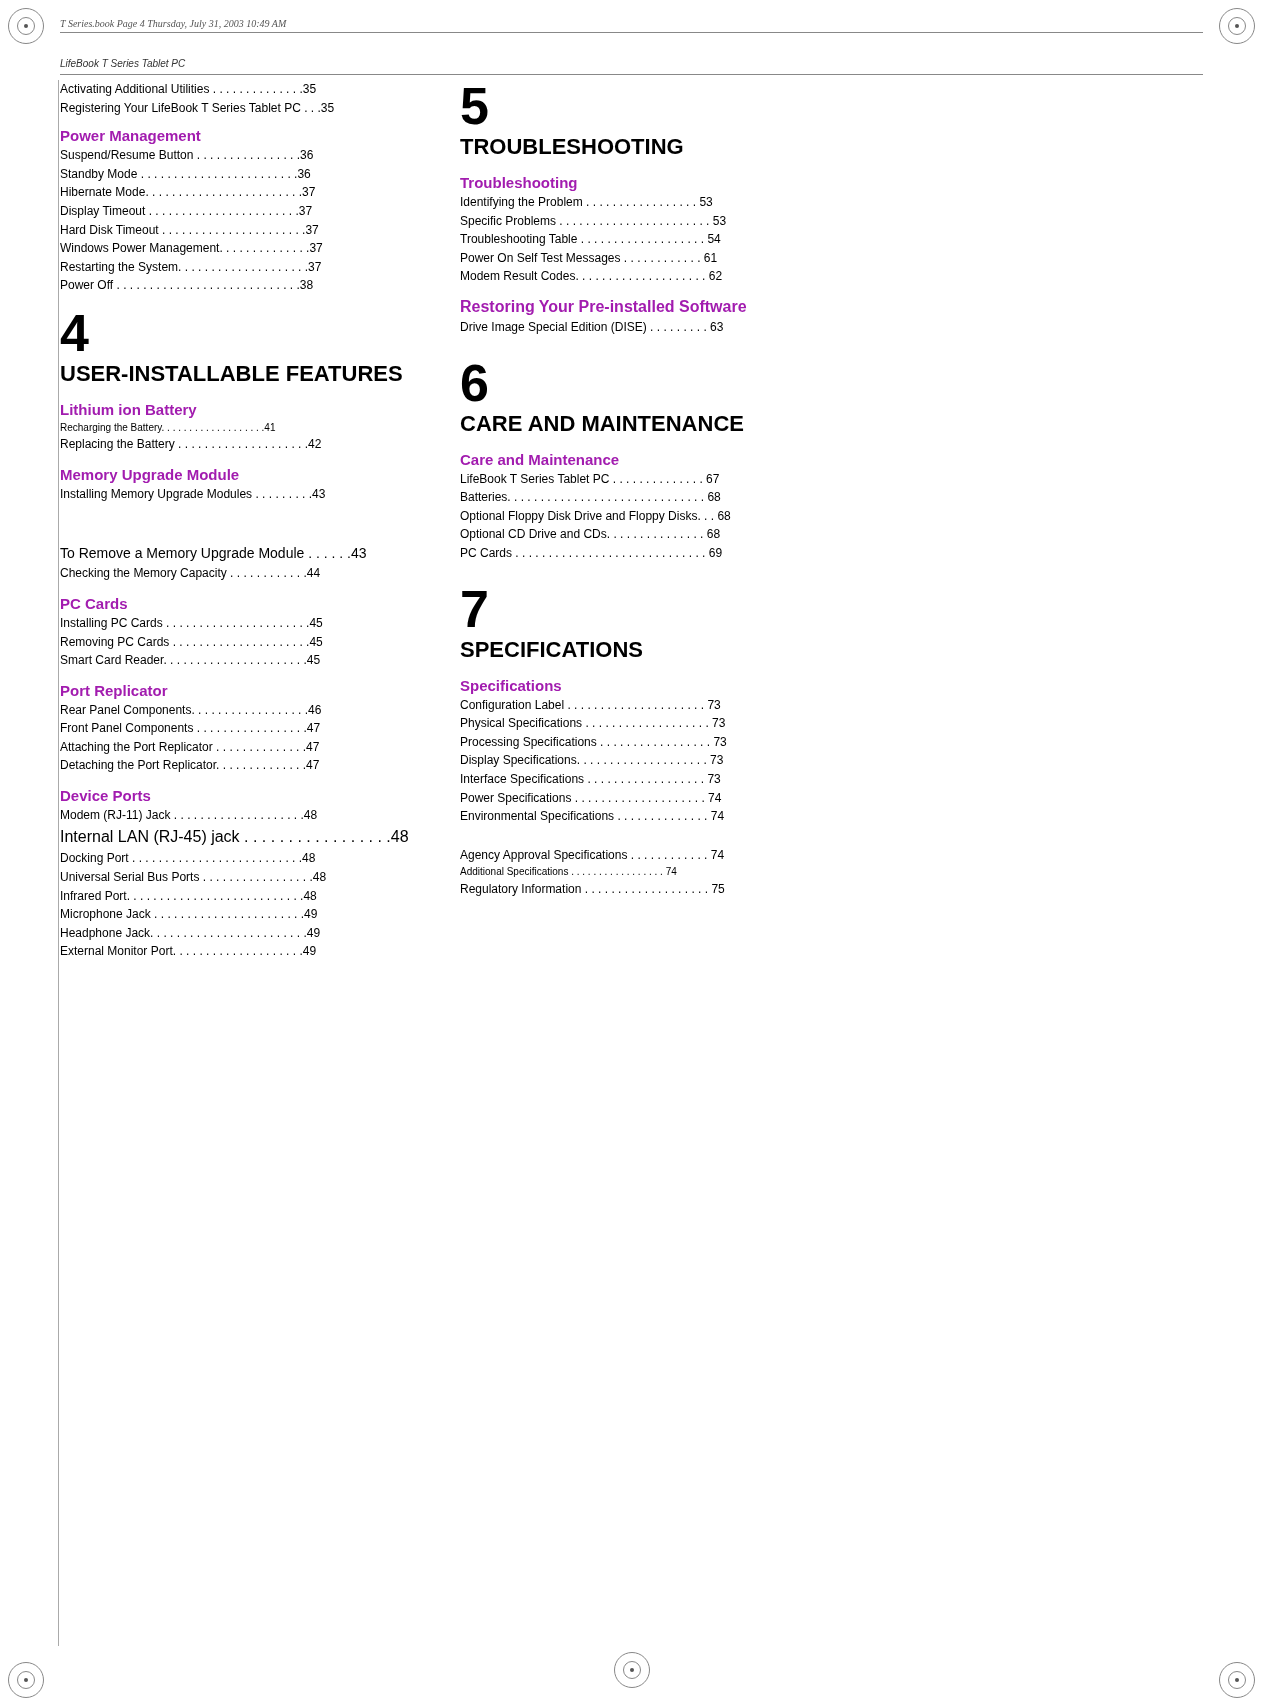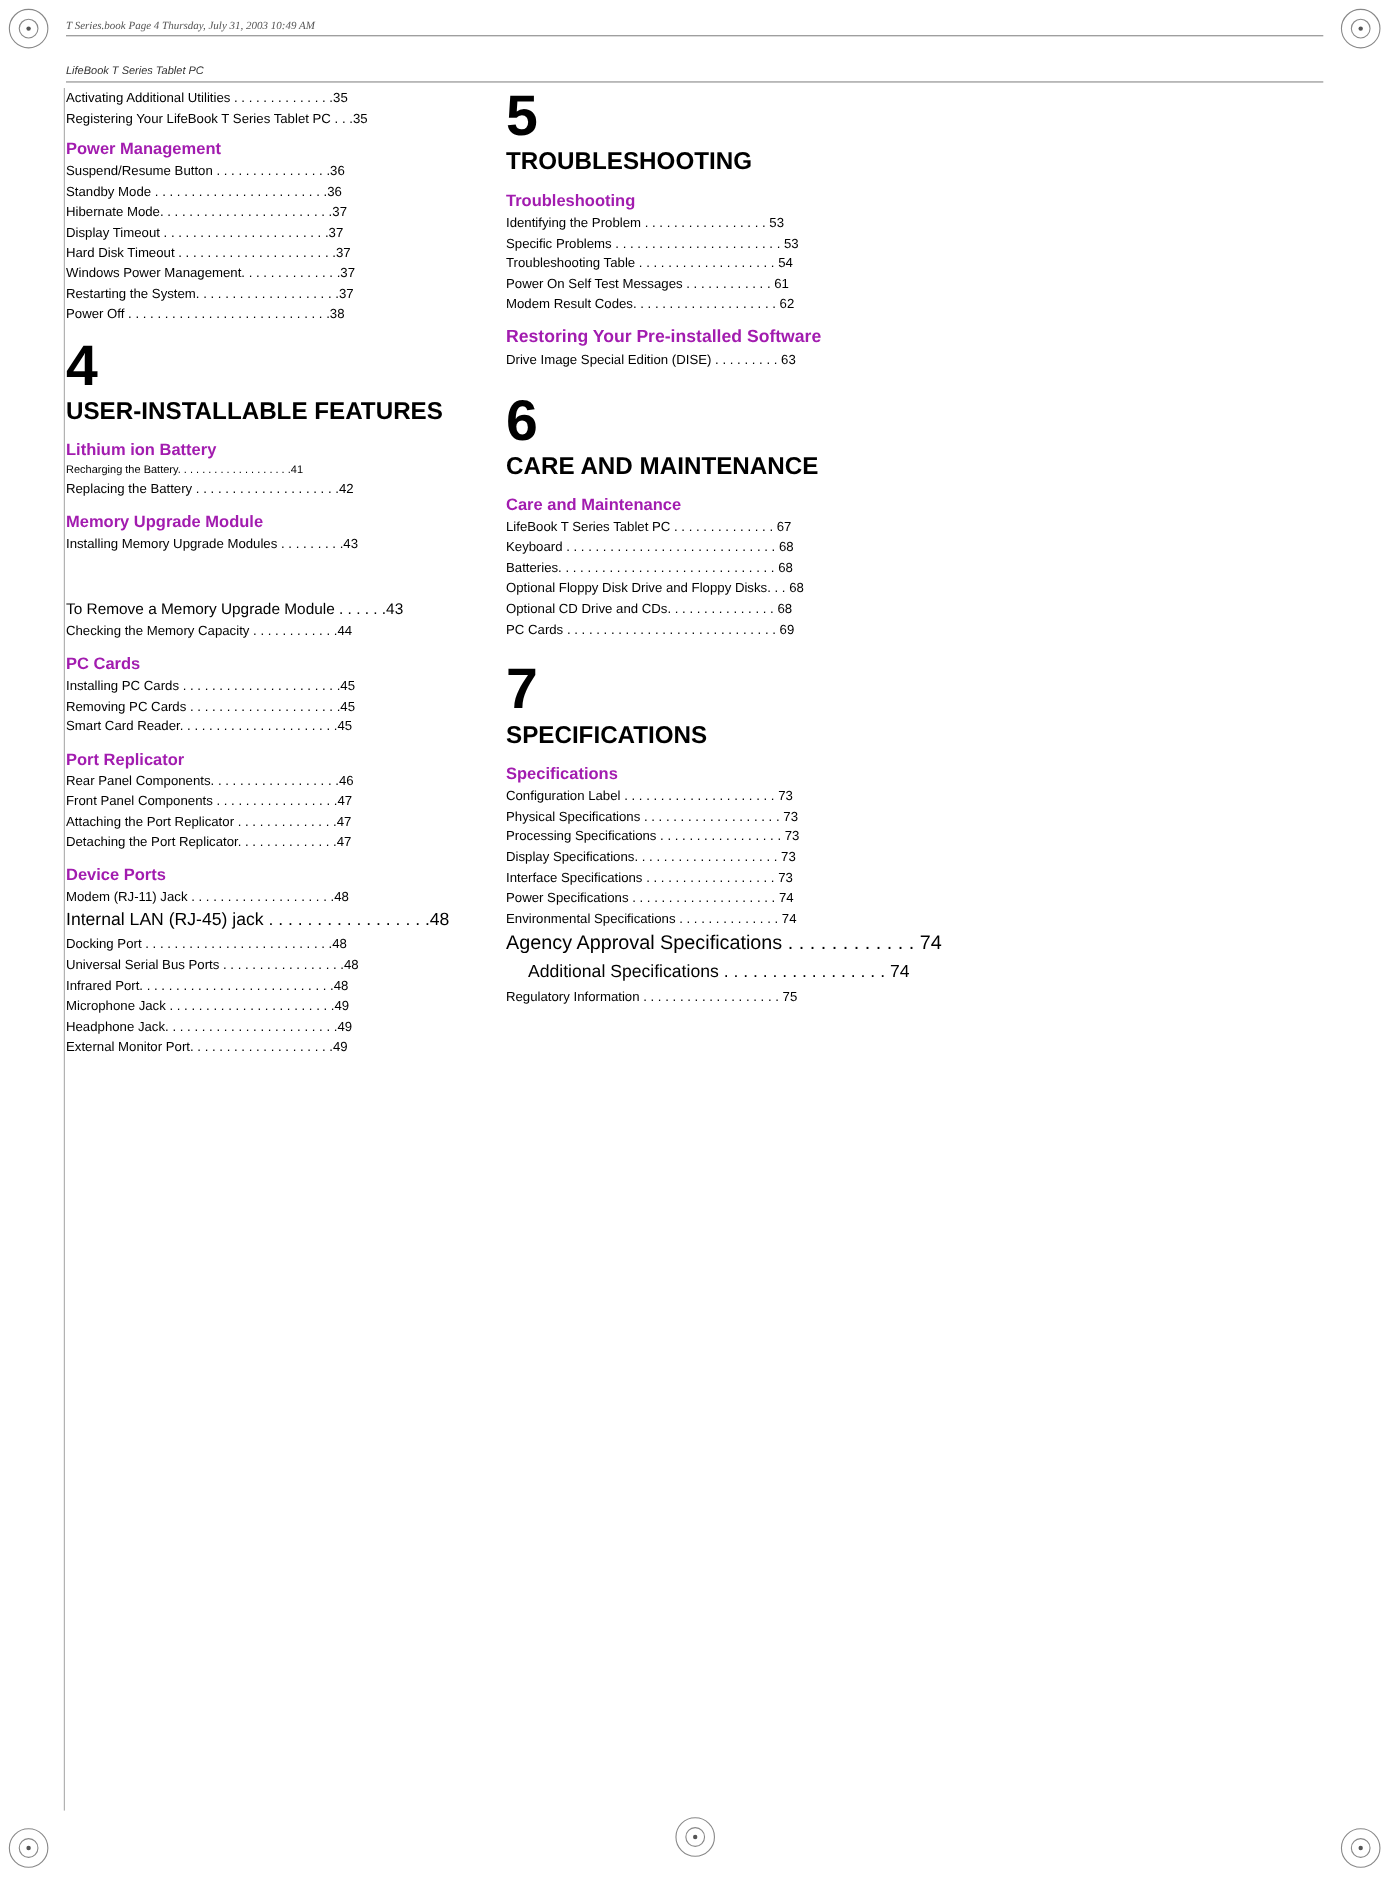--- a/index.html
+++ b/index.html
@@ -373,23 +373,20 @@
       <div style="margin-bottom:20px;">
         <div class="section-num">6</div>
         <div class="section-title">CARE AND MAINTENANCE</div>
 
         <div class="section-block">
           <div class="subsection-title">Care and Maintenance</div>
           <div class="toc-row">
               <span style="font-size:12px;font-family:Arial,sans-serif;">LifeBook T Series Tablet PC . . . . . . . . . . . . . . 67</span>
             </div>
           <div class="toc-row">
-              <span style="font-size:12px;font-family:Arial,sans-serif;">Keyboard . . . . . . . . . . . . . . . . . . . . . . . . . . . . . 68</span>
-            </div>
-          <div class="toc-row">
               <span style="font-size:12px;font-family:Arial,sans-serif;">Batteries. . . . . . . . . . . . . . . . . . . . . . . . . . . . . . 68</span>
             </div>
           <div class="toc-row">
               <span style="font-size:12px;font-family:Arial,sans-serif;">Optional Floppy Disk Drive and Floppy Disks. . . 68</span>
             </div>
           <div class="toc-row">
               <span style="font-size:12px;font-family:Arial,sans-serif;text-align:right;">Optional CD Drive and CDs. . . . . . . . . . . . . . . 68</span>
             </div>
           <div class="toc-row">
               <span style="font-size:12px;font-family:Arial,sans-serif;">PC Cards . . . . . . . . . . . . . . . . . . . . . . . . . . . . . 69</span>
@@ -418,24 +415,24 @@
           <div class="toc-row">
               <span style="font-size:12px;font-family:Arial,sans-serif;">Interface Specifications  . . . . . . . . . . . . . . . . . . 73</span>
             </div>
           <div class="toc-row">
               <span style="font-size:12px;font-family:Arial,sans-serif;">Power Specifications  . . . . . . . . . . . . . . . . . . . . 74</span>
             </div>
           <div class="toc-row">
               <span style="font-size:12px;font-family:Arial,sans-serif;">Environmental Specifications . . . . . . . . . . . . . . 74</span>
             </div>
           <div class="toc-row">
-              <span style="font-size:18px;font-family:Arial,sans-serif;">Agency Approval Specifications . . . . . . . . . . . . 74</span>
-            </div>
-          <div class="toc-row">
-              <span style="font-size:16px;font-family:Arial,sans-serif;margin-left:20px;">Additional Specifications  . . . . . . . . . . . . . . . . . 74</span>
+              <span style="font-size:12px;font-family:Arial,sans-serif;margin-top:20px;">Agency Approval Specifications . . . . . . . . . . . . 74</span>
+            </div>
+          <div class="toc-row">
+              <span style="font-size:10px;font-family:Arial,sans-serif;">Additional Specifications  . . . . . . . . . . . . . . . . . 74</span>
             </div>
           <div class="toc-row">
               <span style="font-size:12px;font-family:Arial,sans-serif;">Regulatory Information . . . . . . . . . . . . . . . . . . . 75</span>
             </div>
         </div>
       </div>
     </div>
   </div>
 
 </div>

